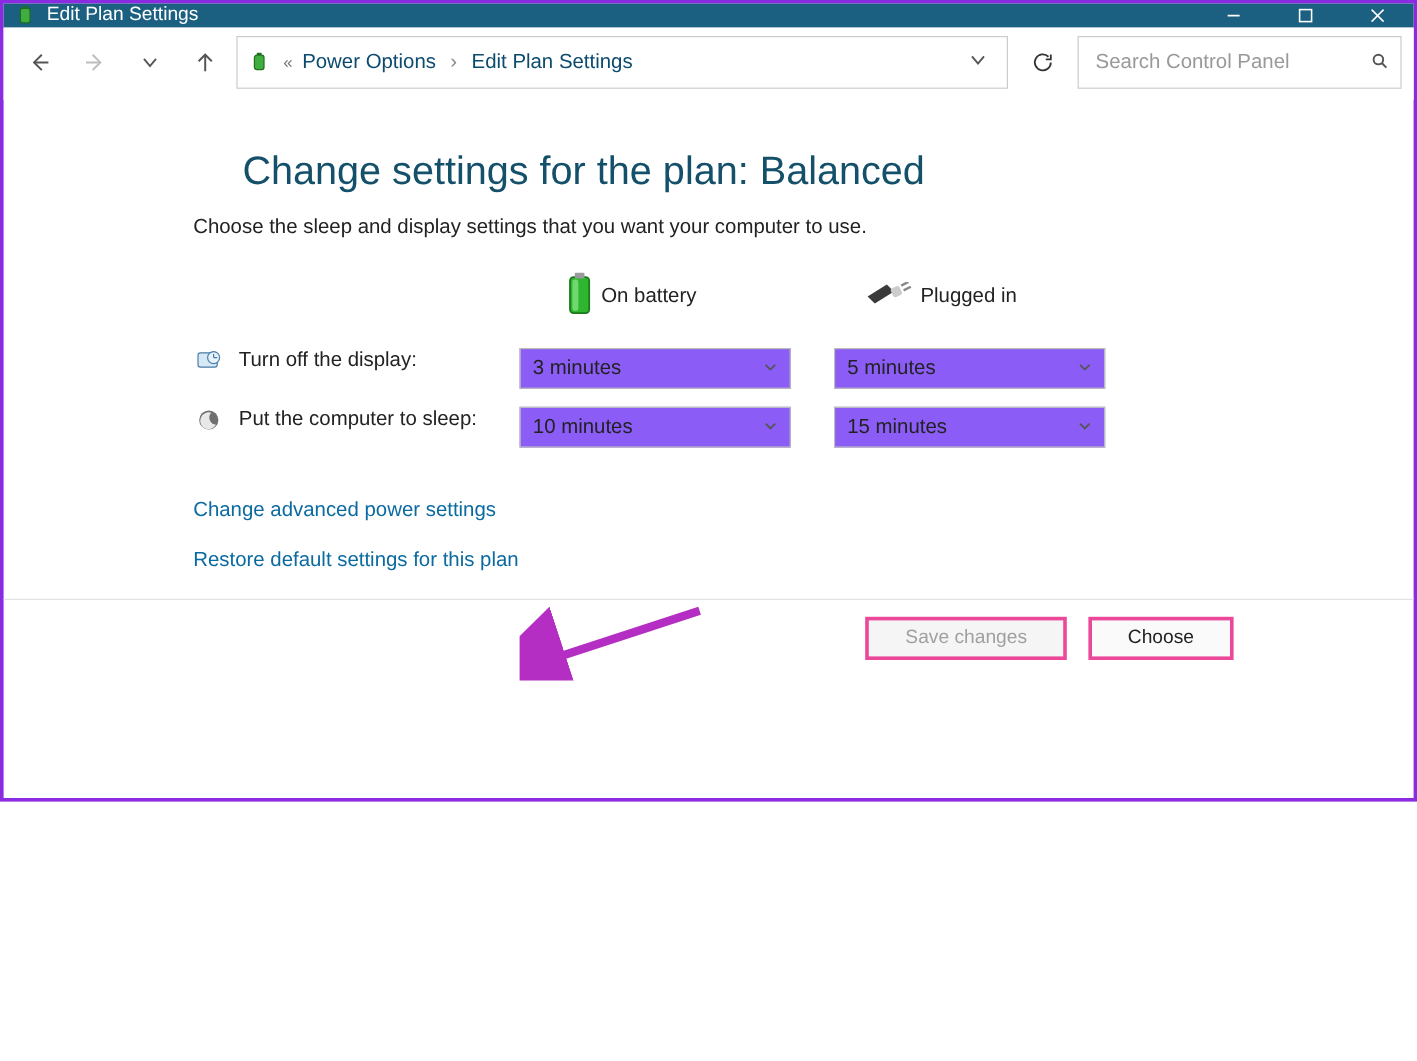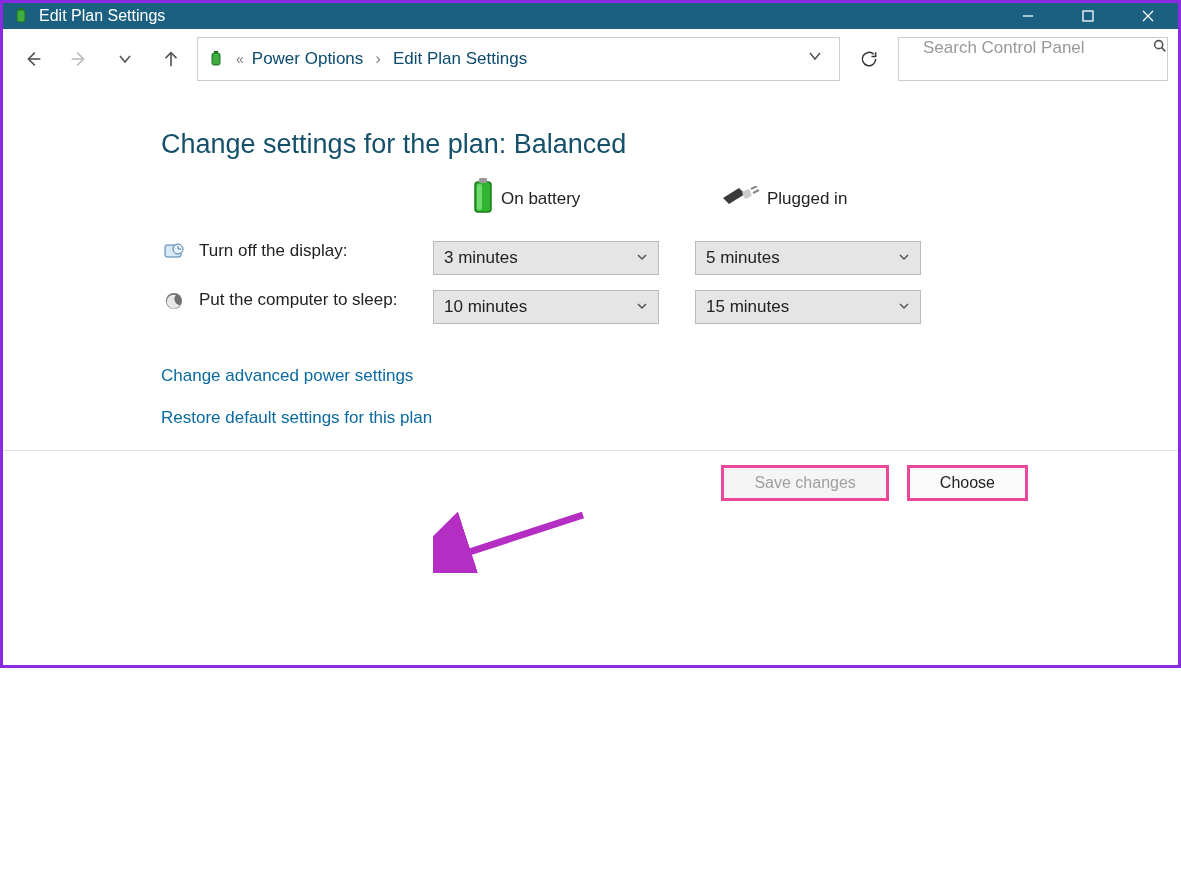--- a/index.html
+++ b/index.html
@@ -79,22 +79,22 @@
     display: flex;
     align-items: center;
     justify-content: center;
     color: #333;
   }
   .searchbox {
     width: 270px;
     height: 44px;
     border: 1px solid #ccc;
     display: flex;
-    align-items: flex-start;
-    padding: 0 24px;
+    align-items: center;
+    padding: 0 14px;
     gap: 8px;
   }
   .searchbox input {
     border: none;
     outline: none;
     flex: 1;
     font-size: 17px;
     color: #333;
     background: transparent;
   }
@@ -102,23 +102,24 @@
   .searchbox .search-icon { color: #555; }
 
   
   .content {
     flex: 1;
     padding: 40px 0 0 158px;
     position: relative;
   }
   .heading {
     color: #15506a;
-    font-size: 27px;
+    font-size: 33px;
     font-weight: 400;
     margin-bottom: 18px;
+    margin-left: 41px;
   }
   .subtext {
     font-size: 17px;
     color: #222;
     margin-bottom: 28px;
   }
 
   .column-icons {
     display: flex;
     align-items: center;
@@ -140,21 +141,21 @@
     margin-left: 2px;
   }
   .settings-row .row-label {
     width: 220px;
     font-size: 17px;
   }
   .dropdown {
     width: 226px;
     height: 34px;
     border: 1px solid #bbb;
-    background: #e5e5e5;
+    background: #8b5cf6;
     display: flex;
     align-items: center;
     justify-content: space-between;
     padding: 0 10px;
     font-size: 17px;
     color: #222;
     margin-right: 22px;
   }
   .dropdown .dd-chev { color:#555; }
 
@@ -286,20 +287,21 @@
         <svg width="16" height="16" viewBox="0 0 24 24" fill="none" stroke="currentColor" stroke-width="2.4">
             <circle cx="10" cy="10" r="6"></circle>
             <line x1="20" y1="20" x2="14.5" y2="14.5"></line>
           </svg>
       </span>
     </div>
   </div>
 
   <div class="content">
     <div class="heading">Change settings for the plan: Balanced</div>
+    <div class="subtext">Choose the sleep and display settings that you want your computer to use.</div>
 
     <div class="column-icons">
       <div class="col">
         <span>
           <svg class="battery-icon" viewBox="0 0 24 36">
             <rect x="4" y="4" width="16" height="30" rx="3" fill="#2fb52f" stroke="#1b7a1b" stroke-width="1.5"></rect>
             <rect x="8" y="0" width="8" height="5" rx="1" fill="#9a9a9a"></rect>
             <rect x="6" y="6" width="5" height="26" rx="2" fill="#7fe27f" opacity="0.8"></rect>
           </svg>
         </span>

